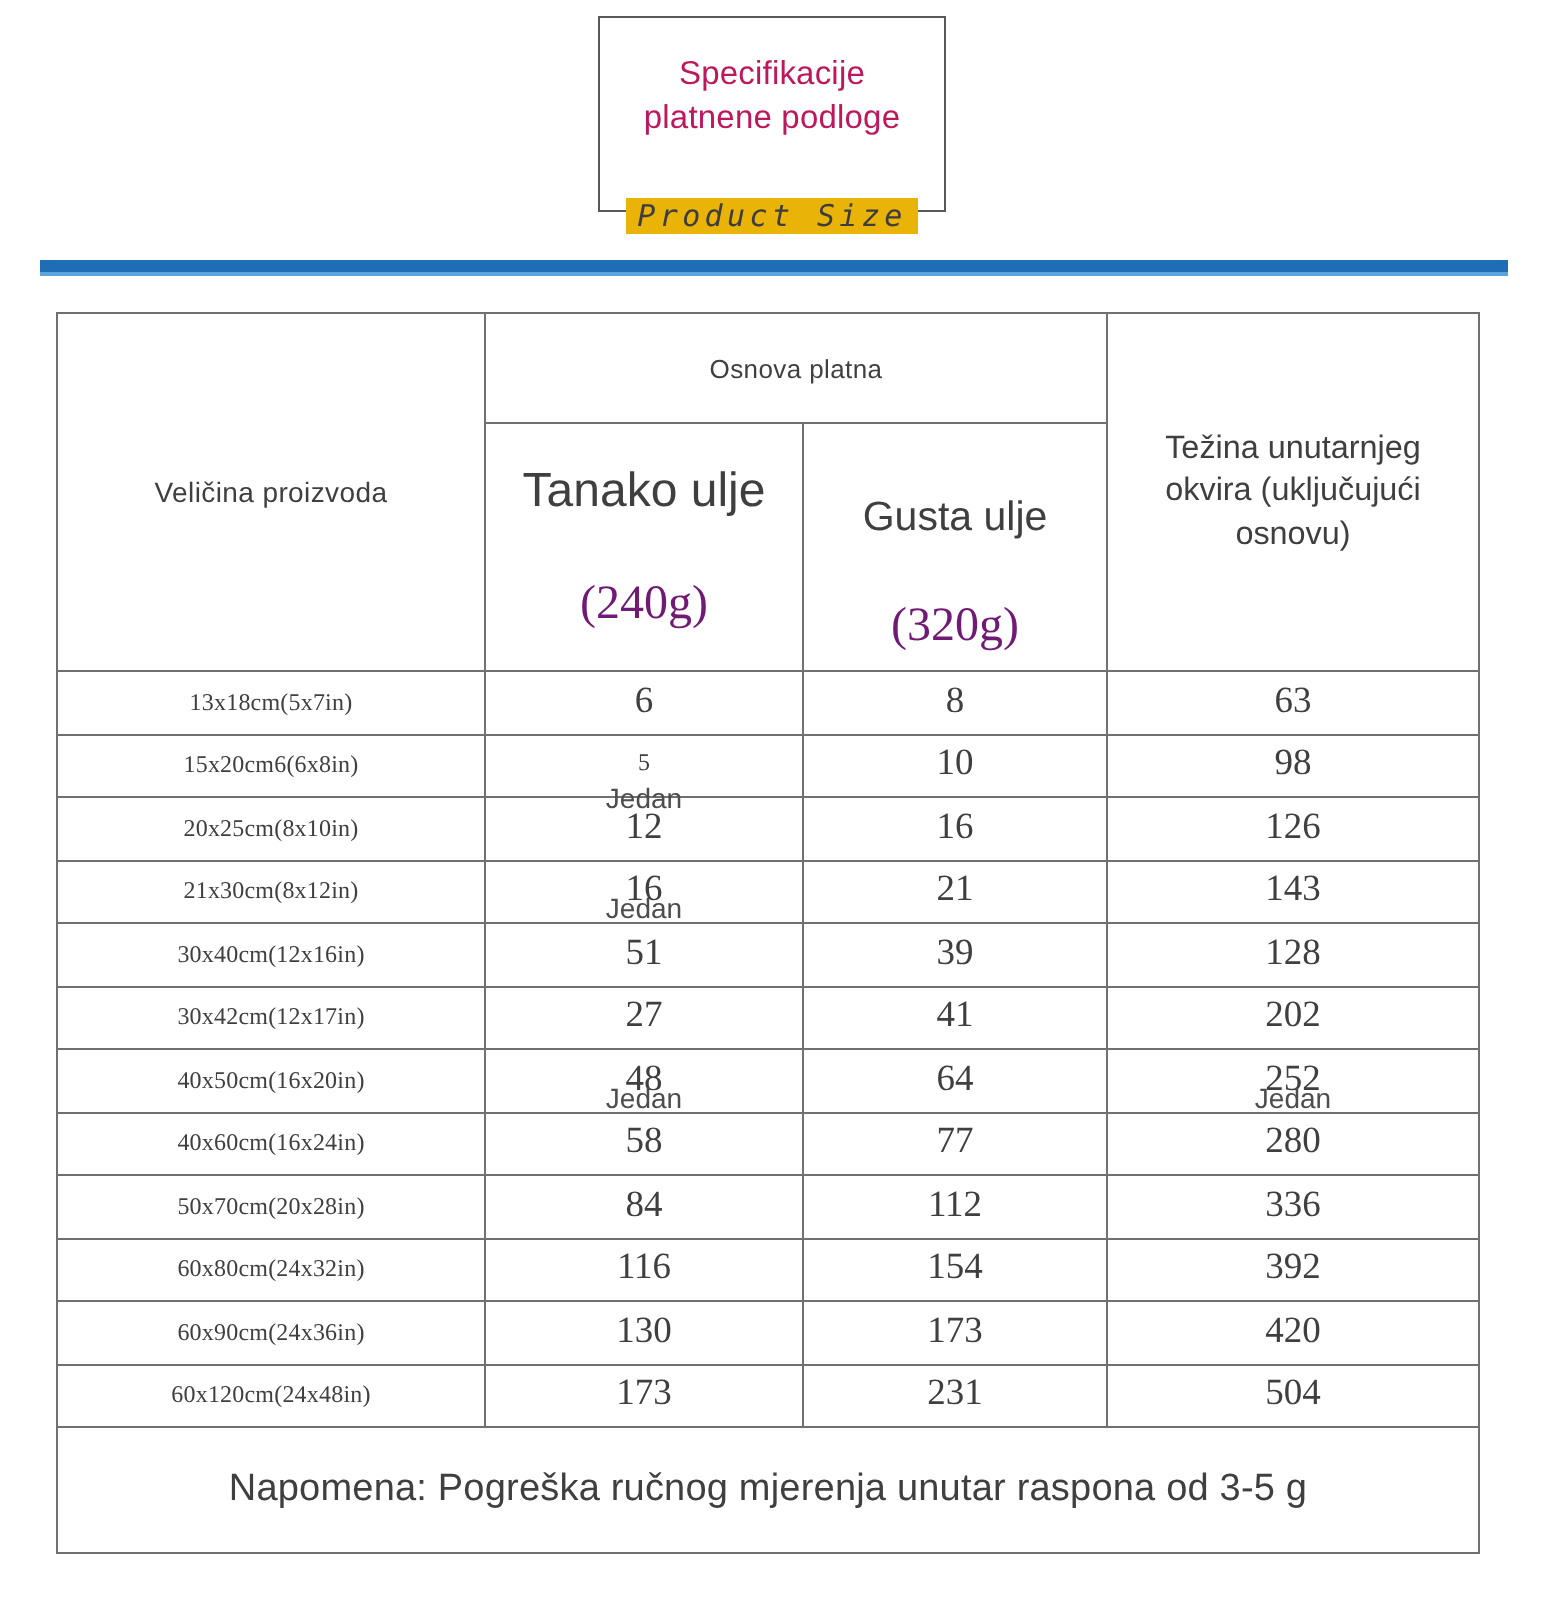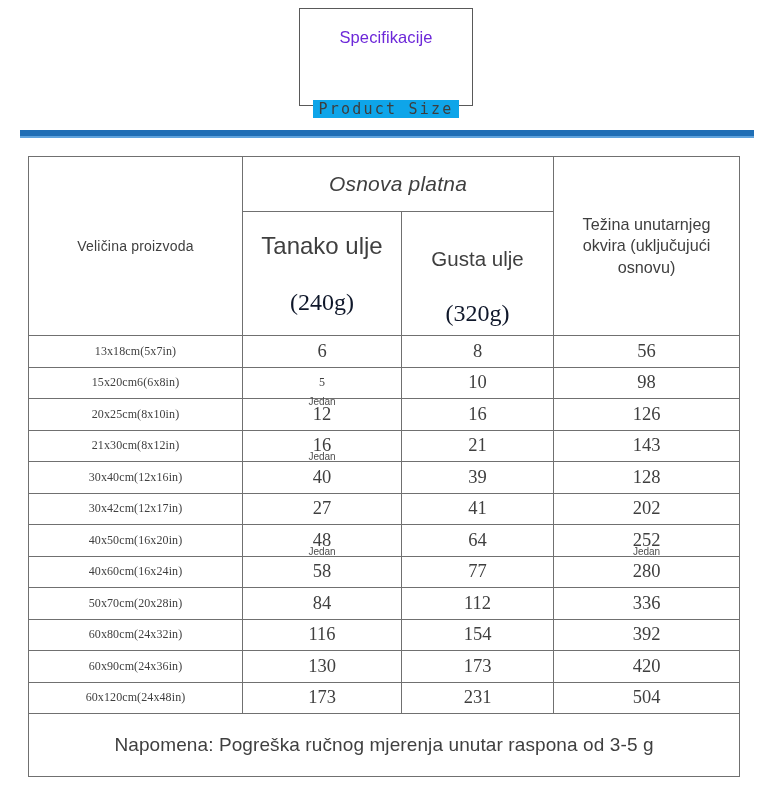--- a/index.html
+++ b/index.html
@@ -30,39 +30,40 @@
     box-sizing: border-box;
   }
   #title-lines {
     position: absolute;
     left: 0;
     right: 0;
     top: 18px;
     text-align: center;
     font-size: 16.5px;
     line-height: 1.35;
-    color: #6d28d9;
+    color: #be185d;
     letter-spacing: .1px;
   }
   #title-sub-wrap {
     position: absolute;
     left: -10px;
     right: -10px;
     bottom: -12px;
     text-align: center;
   }
   #title-sub {
     display: inline-block;
-    background: #0ea5e9;
+    background: #eab308;
     padding: 0 6px;
     font-family: "DejaVu Sans Mono", "Liberation Mono", monospace;
     font-size: 15px;
     letter-spacing: 2.2px;
     color: #3d3d3d;
     white-space: nowrap;
+    font-style: italic;
   }
 
   
   #blue-rule {
     position: absolute;
     left: 20px;
     top: 130px;
     width: 734px;
     height: 8px;
     background: #1f6eb5;
@@ -86,24 +87,23 @@
     color: #3f3f3f;
     padding: 0;
   }
   col.c1 { width: 214px; }
   col.c2 { width: 159px; }
   col.c3 { width: 152px; }
   col.c4 { width: 186px; }
 
   
   .h-group {
-    font-size: 21px;
+    font-size: 13px;
     height: 54px;
     letter-spacing: .2px;
-    font-style: italic;
   }
   .h-size {
     font-size: 14px;
     letter-spacing: .2px;
   }
   .h-weight {
     font-size: 16.2px;
     line-height: 1.3;
     padding: 0 6px !important;
   }
@@ -116,21 +116,21 @@
     font-size: 24px;
     line-height: 1.1;
     margin-top: 2px;
   }
   .h-sub .sub-name.big { font-size: 20.5px; margin-top: 28px; }
   .h-sub .sub-weight {
     display: block;
     font-family: "Liberation Serif", "DejaVu Serif", serif;
     font-size: 24px;
     margin-top: 30px;
-    color: #0f172a;
+    color: #701a75;
   }
 
   
   tr.data-row td { height: 30.5px; }
   td.size-label {
     font-family: "Liberation Serif", "DejaVu Serif", serif;
     font-size: 12px;
     color: #3a3a3a;
     letter-spacing: .1px;
   }
@@ -144,21 +144,21 @@
   td.num .val.small { font-size: 12px; vertical-align: 2px; }
 
   
   .stray {
     position: absolute;
     left: 0;
     right: 0;
     bottom: -9px;
     text-align: center;
     font-family: "Liberation Sans", sans-serif;
-    font-size: 10px;
+    font-size: 14px;
     color: #4d4d4d;
     z-index: 3;
     pointer-events: none;
   }
   .stray.up { bottom: -1px; }
 
   
   #note-cell {
     height: 62px;
     font-size: 19px;
@@ -166,20 +166,21 @@
     letter-spacing: .1px;
   }
 </style>
 </head>
 <body>
 
 <div id="title-block">
   <div id="title-frame"></div>
   <div id="title-lines">
     <div>Specifikacije</div>
+    <div>platnene podloge</div>
   </div>
   <div id="title-sub-wrap">
     <span id="title-sub">Product Size</span>
   </div>
 </div>
 
 <div id="blue-rule"></div>
 
 <table id="spec-table">
   <colgroup>
@@ -202,21 +203,21 @@
       <td class="h-sub">
         <span class="sub-name big">Gusta ulje</span>
         <span class="sub-weight">(320g)</span>
       </td>
     </tr>
 
     <tr class="data-row">
         <td class="size-label">13x18cm(5x7in)</td>
         <td class="num"><span class="val">6</span></td>
         <td class="num"><span class="val">8</span></td>
-        <td class="num"><span class="val">56</span></td>
+        <td class="num"><span class="val">63</span></td>
       </tr>
       <tr class="data-row">
         <td class="size-label">15x20cm6(6x8in)</td>
         <td class="num"><span class="val small">5</span><span class="stray">Jedan</span></td>
         <td class="num"><span class="val">10</span></td>
         <td class="num"><span class="val">98</span></td>
       </tr>
       <tr class="data-row">
         <td class="size-label">20x25cm(8x10in)</td>
         <td class="num"><span class="val">12</span></td>
@@ -224,21 +225,21 @@
         <td class="num"><span class="val">126</span></td>
       </tr>
       <tr class="data-row">
         <td class="size-label">21x30cm(8x12in)</td>
         <td class="num"><span class="val">16</span><span class="stray up">Jedan</span></td>
         <td class="num"><span class="val">21</span></td>
         <td class="num"><span class="val">143</span></td>
       </tr>
       <tr class="data-row">
         <td class="size-label">30x40cm(12x16in)</td>
-        <td class="num"><span class="val">40</span></td>
+        <td class="num"><span class="val">51</span></td>
         <td class="num"><span class="val">39</span></td>
         <td class="num"><span class="val">128</span></td>
       </tr>
       <tr class="data-row">
         <td class="size-label">30x42cm(12x17in)</td>
         <td class="num"><span class="val">27</span></td>
         <td class="num"><span class="val">41</span></td>
         <td class="num"><span class="val">202</span></td>
       </tr>
       <tr class="data-row">

